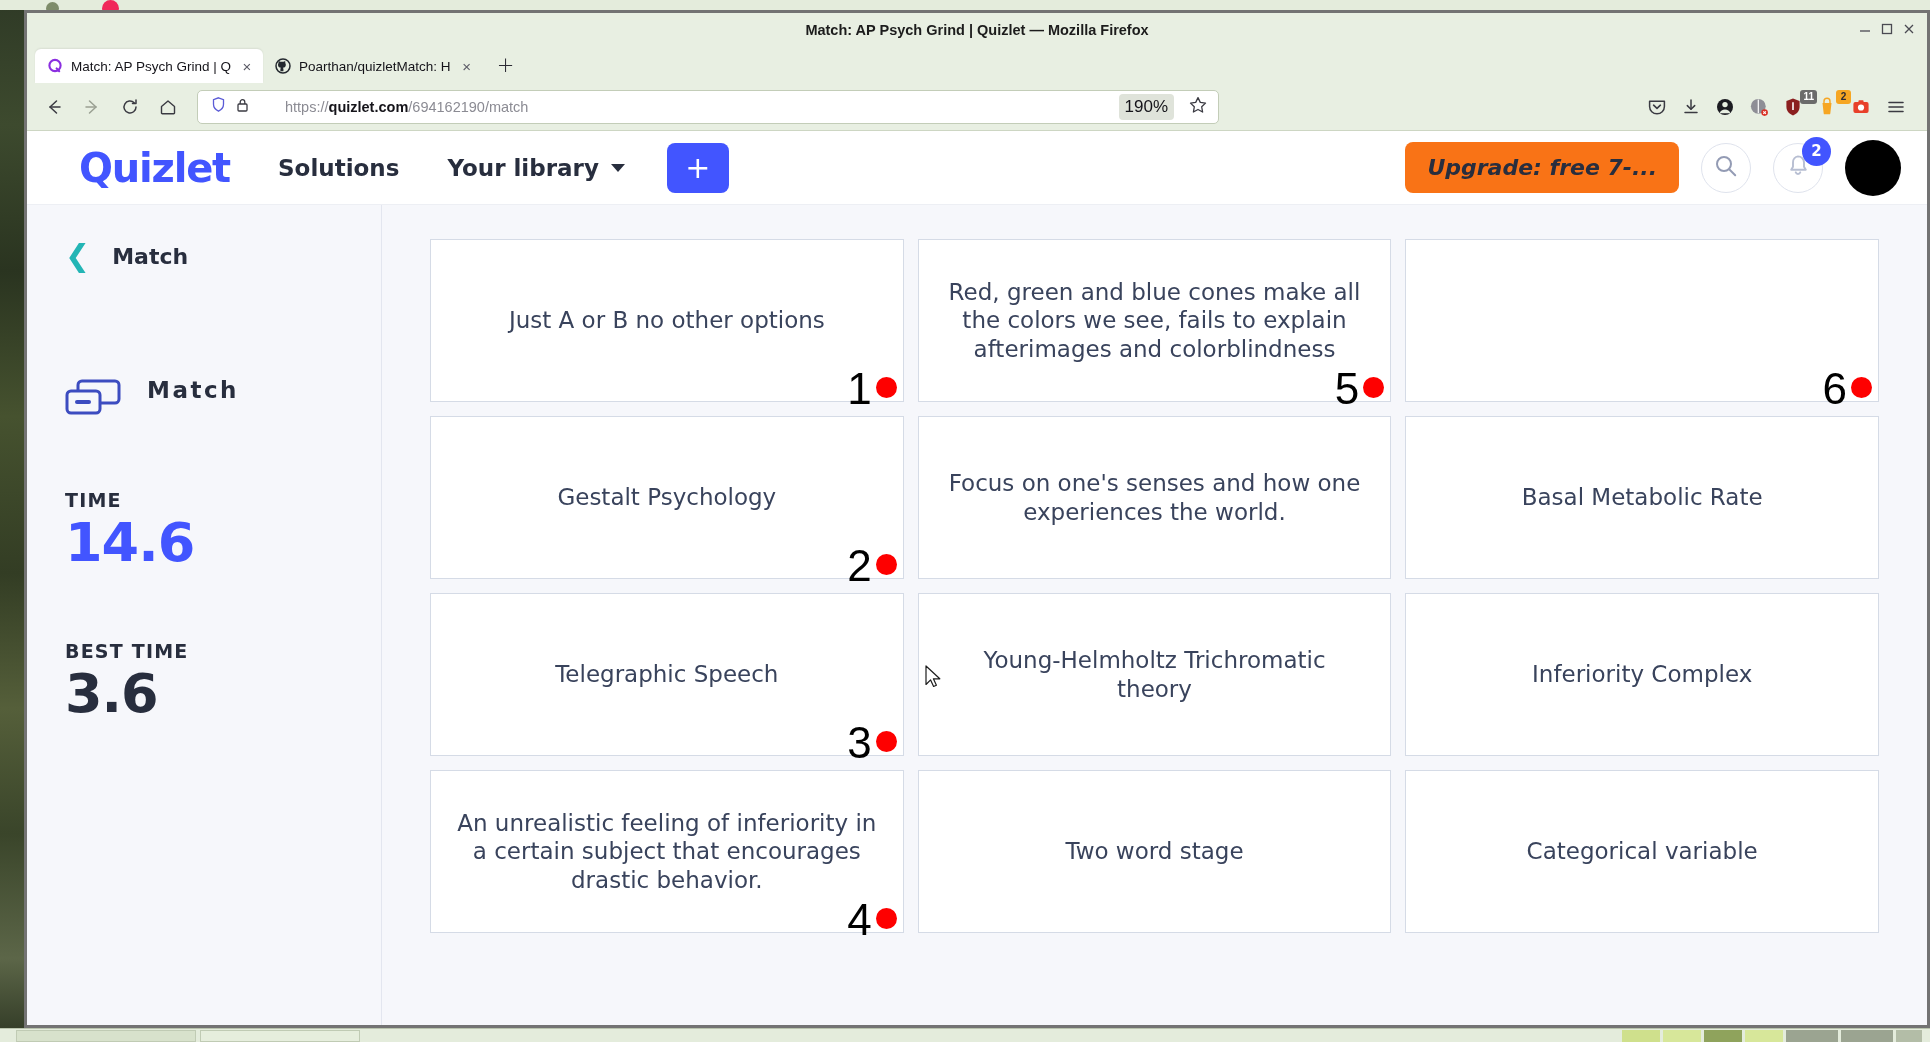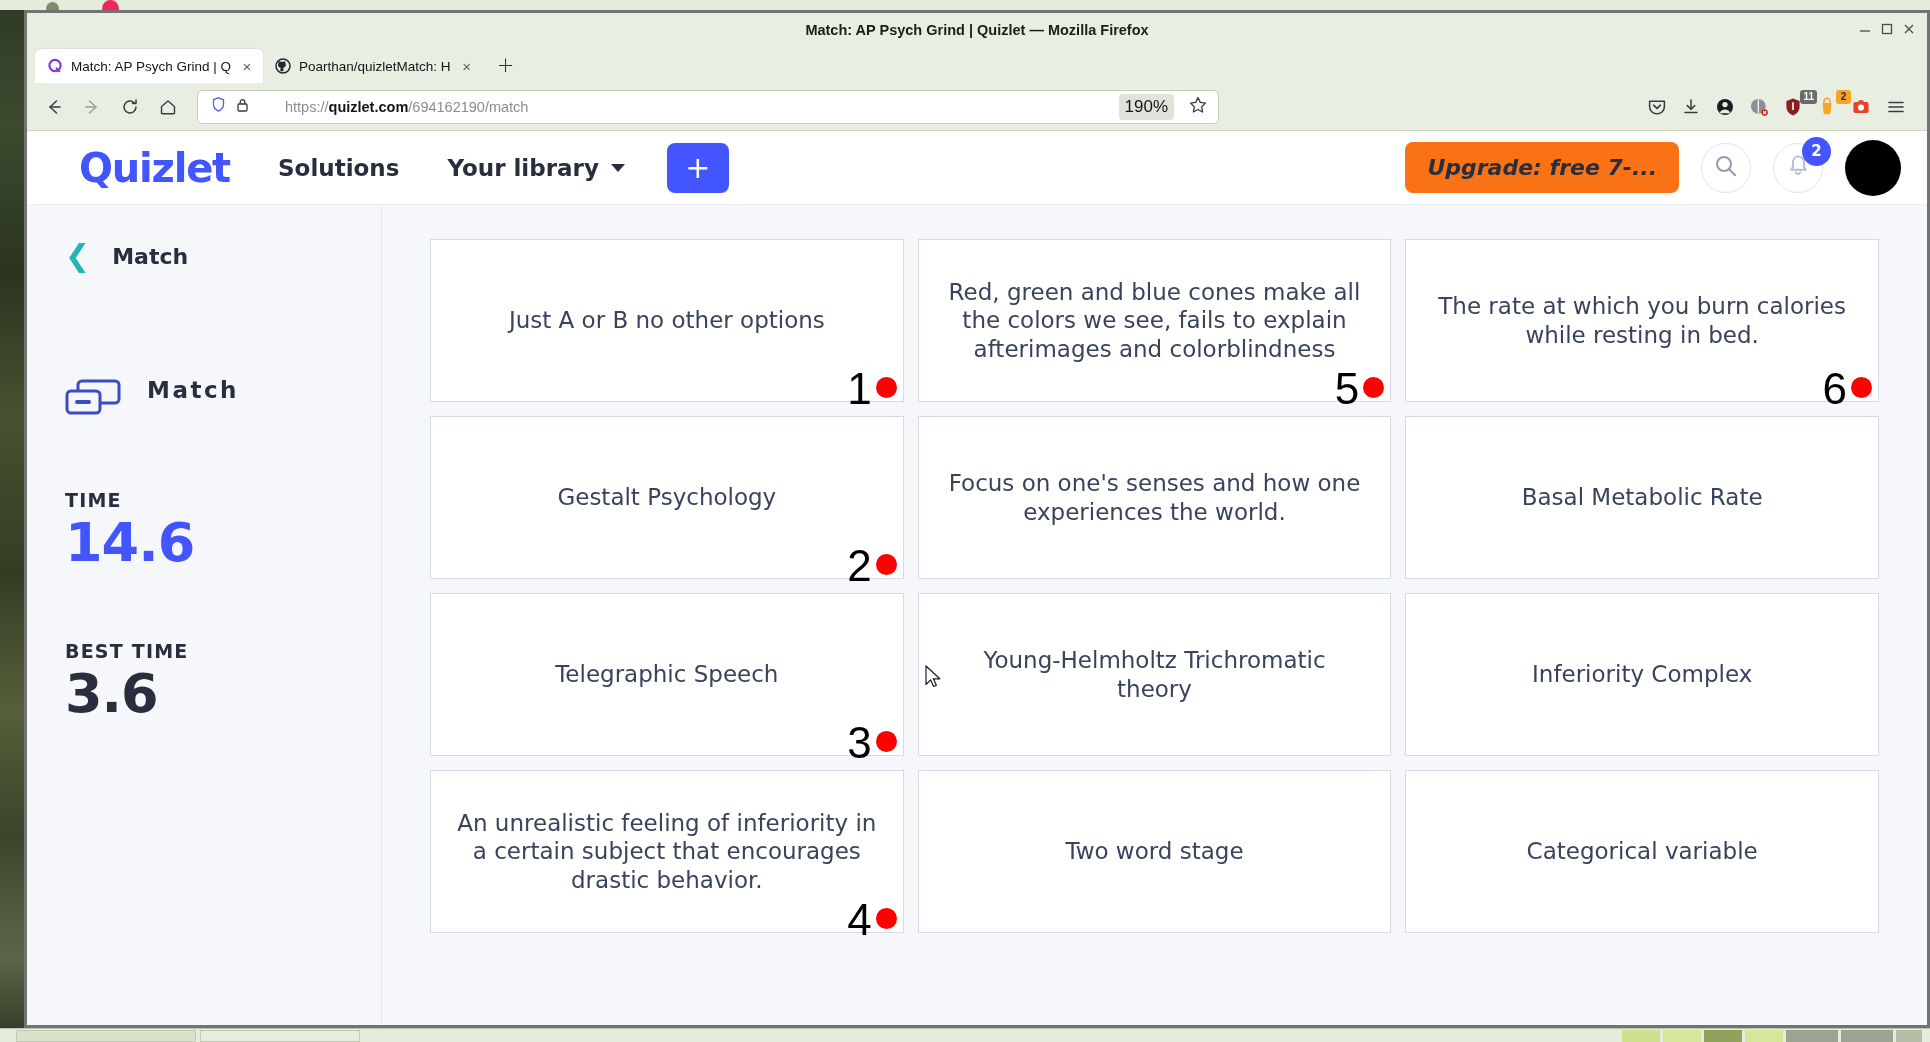--- a/index.html
+++ b/index.html
@@ -490,21 +490,20 @@
 
           <div class="card">
             <span class="card-text">Red, green and blue cones make all the colors we see, fails to explain afterimages and colorblindness</span>
             <span class="marker">
               <span class="marker-num">5</span>
               <span class="marker-dot"></span>
             </span>
           </div>
 
           <div class="card">
-            <span class="card-text">The rate at which you burn calories while resting in bed.</span>
             <span class="marker">
               <span class="marker-num">6</span>
               <span class="marker-dot"></span>
             </span>
           </div>
 
           <div class="card">
             <span class="card-text">Gestalt Psychology</span>
             <span class="marker">
               <span class="marker-num">2</span>

